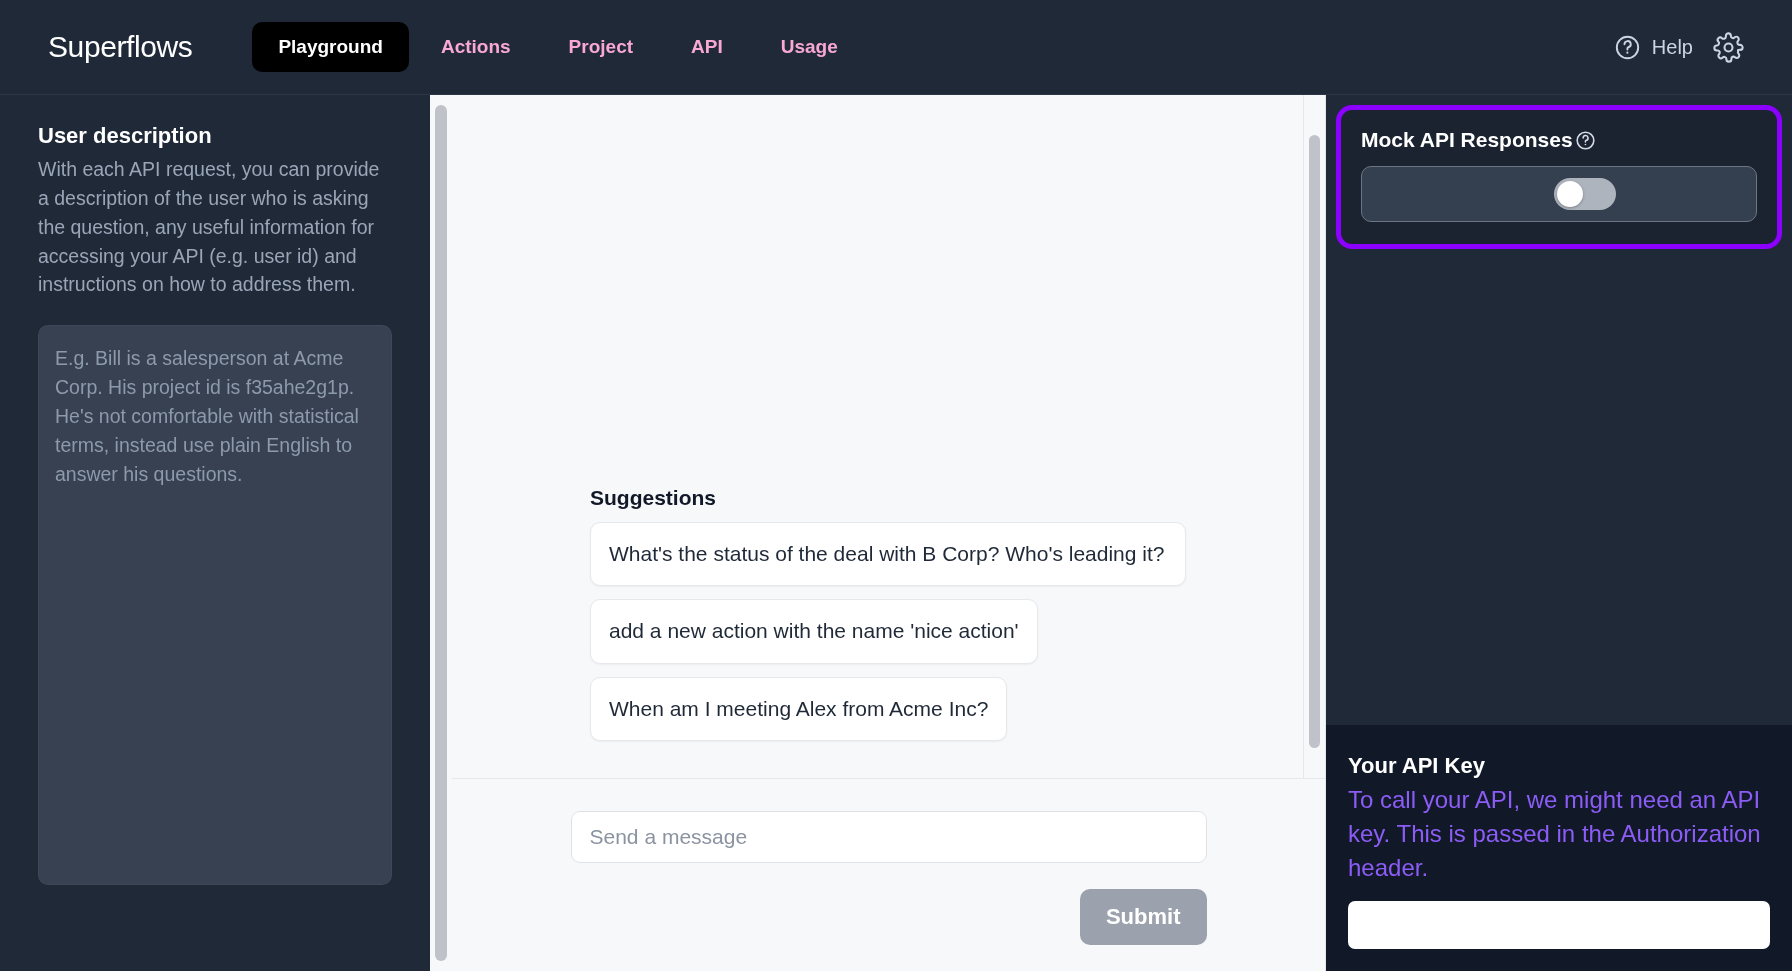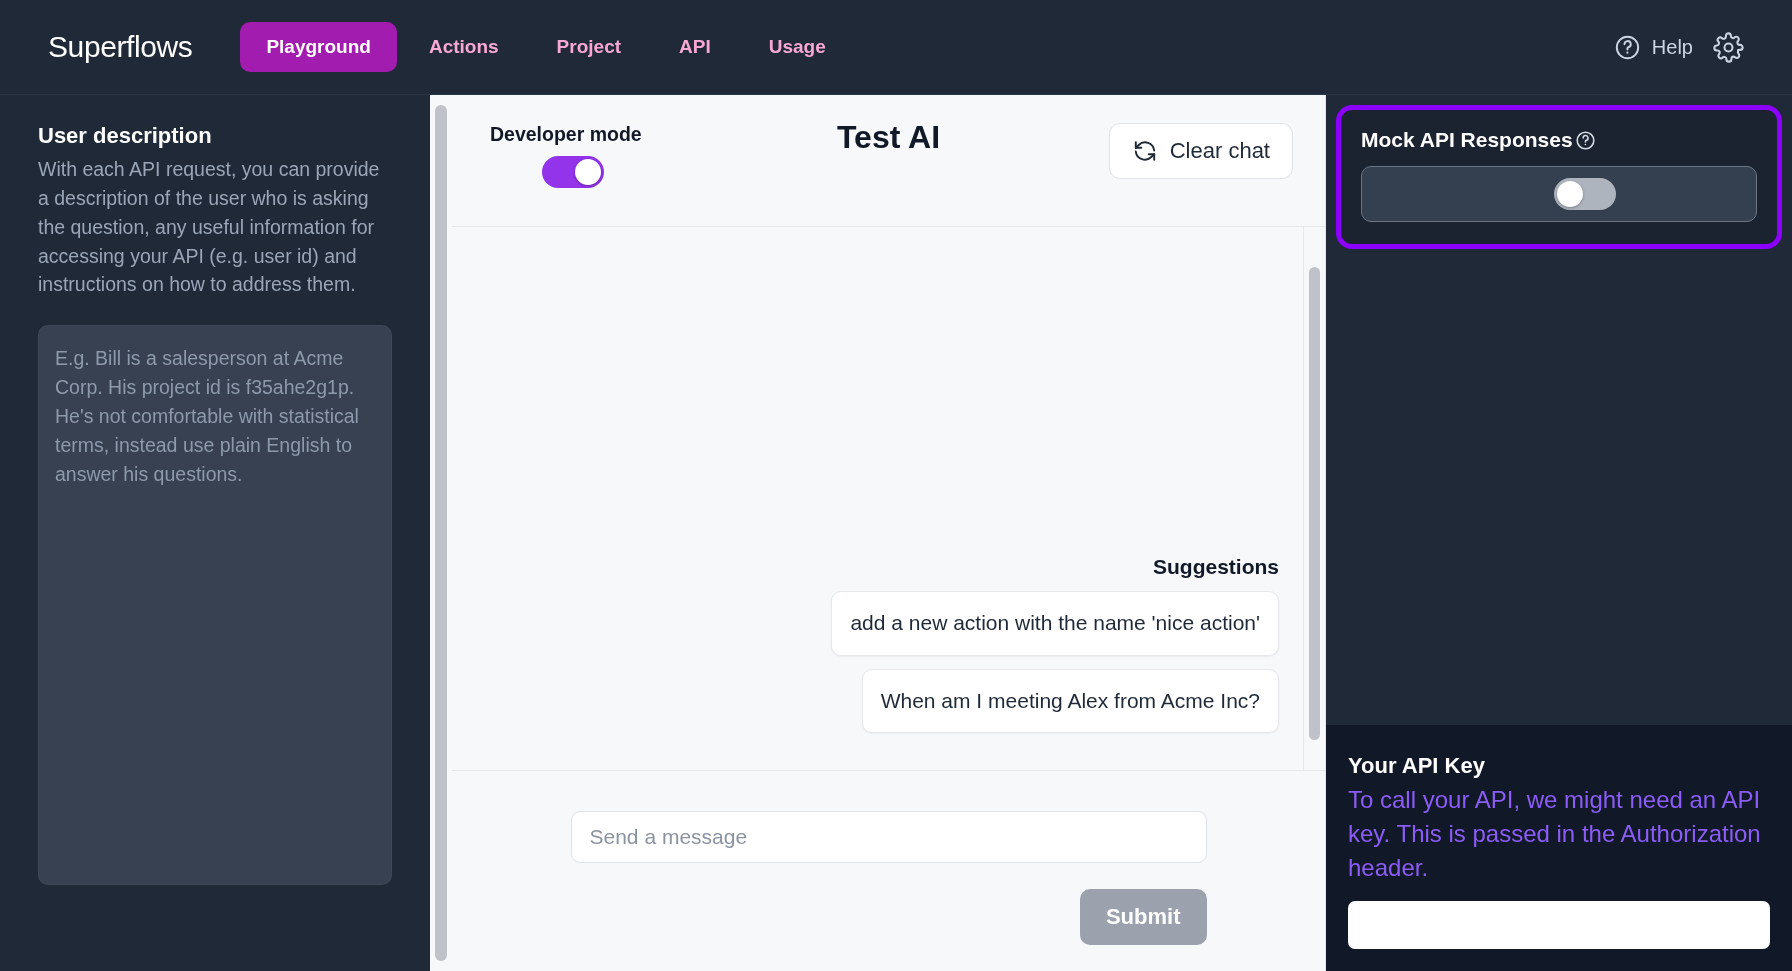--- a/index.html
+++ b/index.html
@@ -22,21 +22,21 @@
   .brand {
     color: #ffffff; font-size: 30px; font-weight: normal;
     letter-spacing: -0.4px; margin-right: 48px; white-space: nowrap;
   }
   .nav { display: flex; align-items: center; gap: 6px; }
   .nav-item {
     font-size: 19px; font-weight: bold; color: #f9a8d4;
     padding: 14px 26px; border-radius: 10px; white-space: nowrap;
     cursor: pointer;
   }
-  .nav-item.active { background: #a21caf; color: #ffffff; }
+  .nav-item.active { background: #000000; color: #ffffff; margin-left: 12px; }
   .header-right { margin-left: auto; display: flex; align-items: center; gap: 20px; padding-right: 20px; }
   .help-btn { display: flex; align-items: center; gap: 11px; color: #cbd5e1; font-size: 20px; cursor: pointer; }
   .icon-svg { display: block; }
 
   
   .body { flex: 1 1 auto; display: flex; min-height: 0; }
 
   
   .sidebar {
     width: 430px; flex: 0 0 430px;
@@ -105,21 +105,21 @@
     pointer-events: none;
   }
   .clear-chat {
     margin-left: auto; margin-right: 8px;
     display: flex; align-items: center; gap: 12px;
     background: #ffffff; border: 1px solid #dfe3e8; border-radius: 11px;
     padding: 14px 22px; font-size: 22px; color: #1f2937; cursor: pointer;
     white-space: nowrap;
   }
 
-  .chat-wrap { flex: 1 1 auto; display: flex; min-height: 0; text-align: right; }
+  .chat-wrap { flex: 1 1 auto; display: flex; min-height: 0; }
   .chat-area {
     flex: 1 1 auto; min-width: 0;
     display: flex; flex-direction: column; justify-content: flex-end;
     padding: 0 0 24px 0;
   }
   .suggestions { padding: 0 24px 0 138px; }
   .suggestions h3 { font-size: 21px; font-weight: bold; color: #111827; margin-bottom: 12px; }
   .sugg {
     display: inline-block;
     background: #ffffff; border: 1px solid #e6e8ec; border-radius: 10px;
@@ -135,21 +135,21 @@
     border-left: 1px solid #e6e8ec;
     display: flex; justify-content: center; padding: 40px 0 30px 0;
   }
   .chat-scroll-thumb { width: 11px; height: 100%; background: #bfc3c9; border-radius: 6px; cursor: pointer; }
 
   .composer {
     flex: 0 0 auto; border-top: 1px solid #e6e8ec;
     padding: 28px 24px 26px 24px;
   }
   .msg-input {
-    display: block; margin: 12px auto;
+    display: block; margin: 4px auto;
     width: 636px; height: 52px;
     background: #ffffff; border: 1px solid #dfe3e8; border-radius: 9px;
     padding: 0 18px; font-size: 21px; color: #1f2937;
     font-family: "Liberation Sans", sans-serif; outline: none;
   }
   .msg-input::placeholder { color: #8b93a1; }
   .submit-row { width: 636px; margin: 26px auto 0 auto; display: flex; justify-content: flex-end; }
   .submit-btn {
     background: #9ba2ad; color: #ffffff; border: none; border-radius: 10px;
     font-size: 22px; font-weight: bold; padding: 15px 26px; cursor: pointer;
@@ -230,45 +230,26 @@
       <p class="desc">With each API request, you can provide a description of the user who is asking the question, any useful information for accessing your API (e.g. user id) and instructions on how to address them.</p>
       <textarea class="user-textarea" placeholder="E.g. Bill is a salesperson at Acme Corp. His project id is f35ahe2g1p. He's not comfortable with statistical terms, instead use plain English to answer his questions." style=""></textarea>
     </div>
 
     <div class="drag-rail">
       <div class="drag-thumb"></div>
     </div>
 
     <div class="center">
 
-      <div class="center-top">
-        <div class="devmode">
-          <div class="devmode-label">Developer mode</div>
-          <div class="toggle on">
-            <div class="knob"></div>
-          </div>
-        </div>
-        <div class="center-title">Test AI</div>
-        <div class="clear-chat">
-          <span>
-            <svg class="icon-svg" width="26" height="26" viewBox="0 0 24 24" fill="none" stroke="#1f2937" stroke-width="1.8" stroke-linecap="round" stroke-linejoin="round">
-              <path d="M20.5 11.5a8.5 8.5 0 0 0-14.3-5.1L3.5 9"></path>
-              <polyline points="3.5,4 3.5,9 8.5,9"></polyline>
-              <path d="M3.5 12.5a8.5 8.5 0 0 0 14.3 5.1l2.7-2.6"></path>
-              <polyline points="20.5,20 20.5,15 15.5,15"></polyline>
-            </svg>
-          </span>
-          <span>Clear chat</span>
-        </div>
-      </div>
 
       <div class="chat-wrap">
         <div class="chat-area">
           <div class="suggestions">
             <h3>Suggestions</h3>
+            <div class="sugg wide">What's the status of the deal with B Corp? Who's leading it?</div>
             <div class="sugg">add a new action with the name 'nice action'</div>
             <div class="sugg">When am I meeting Alex from Acme Inc?</div>
           </div>
         </div>
         <div class="chat-scroll-rail">
           <div class="chat-scroll-thumb"></div>
         </div>
       </div>
 
       <div class="composer">

